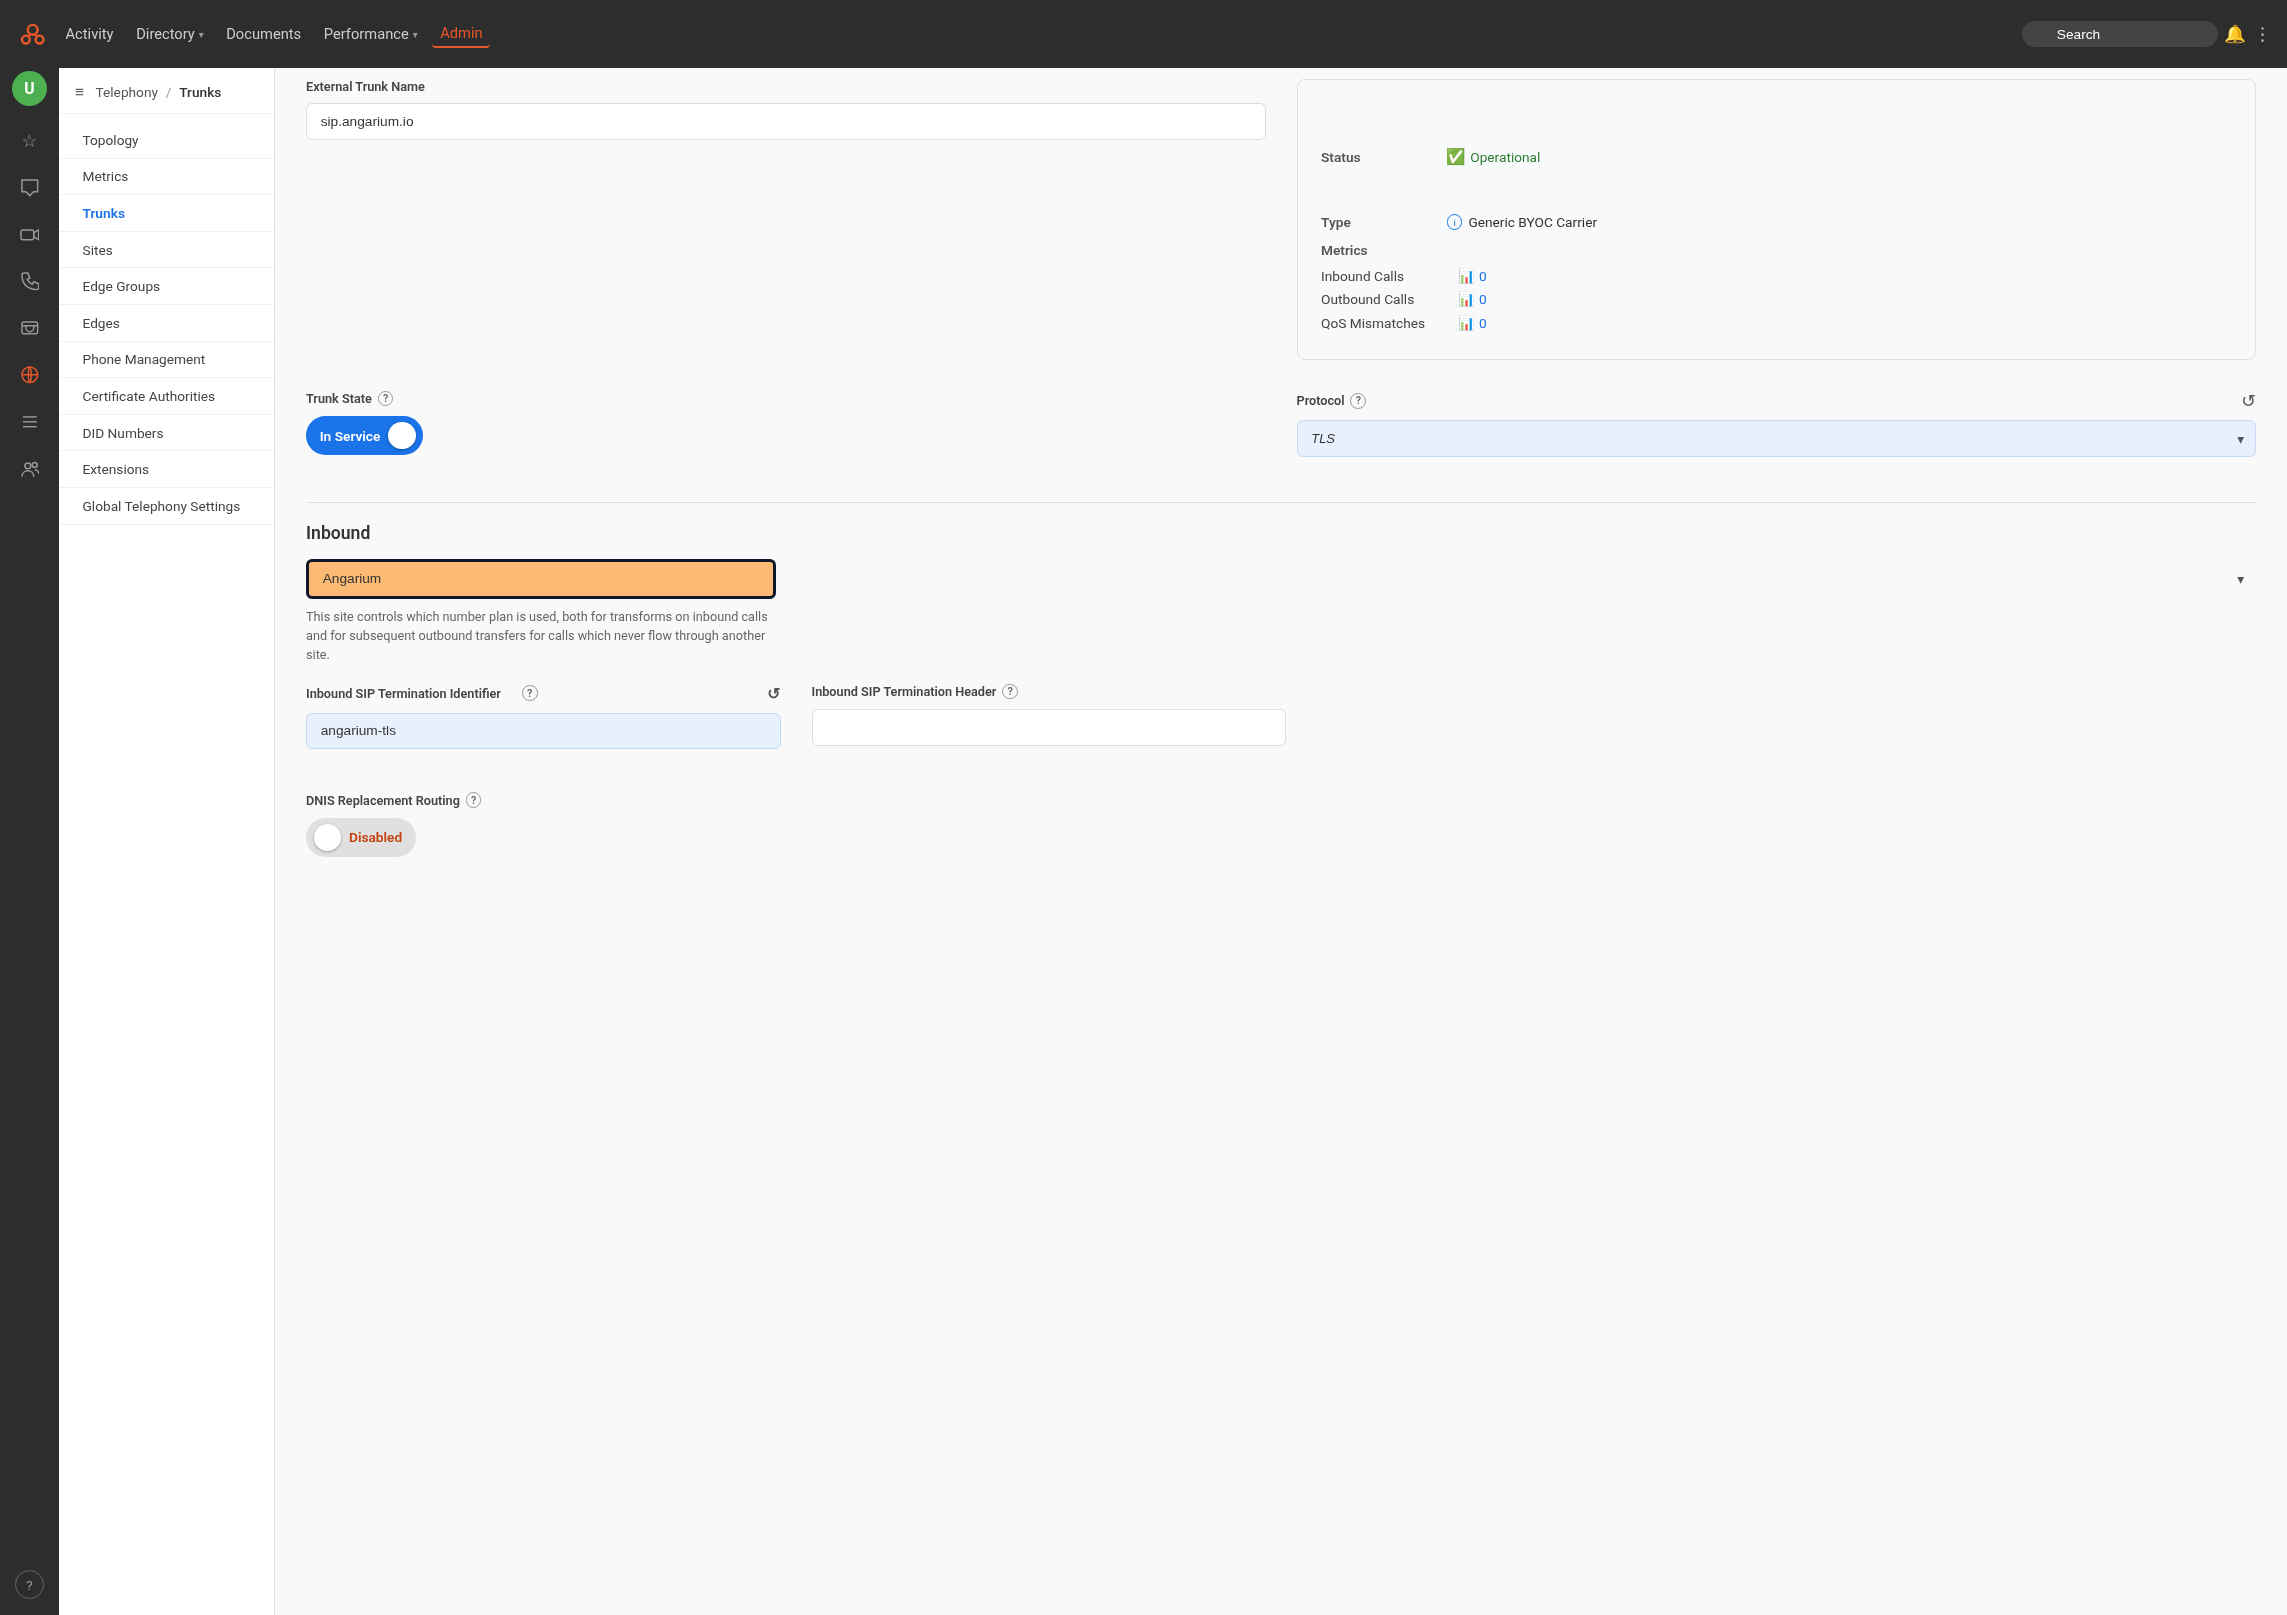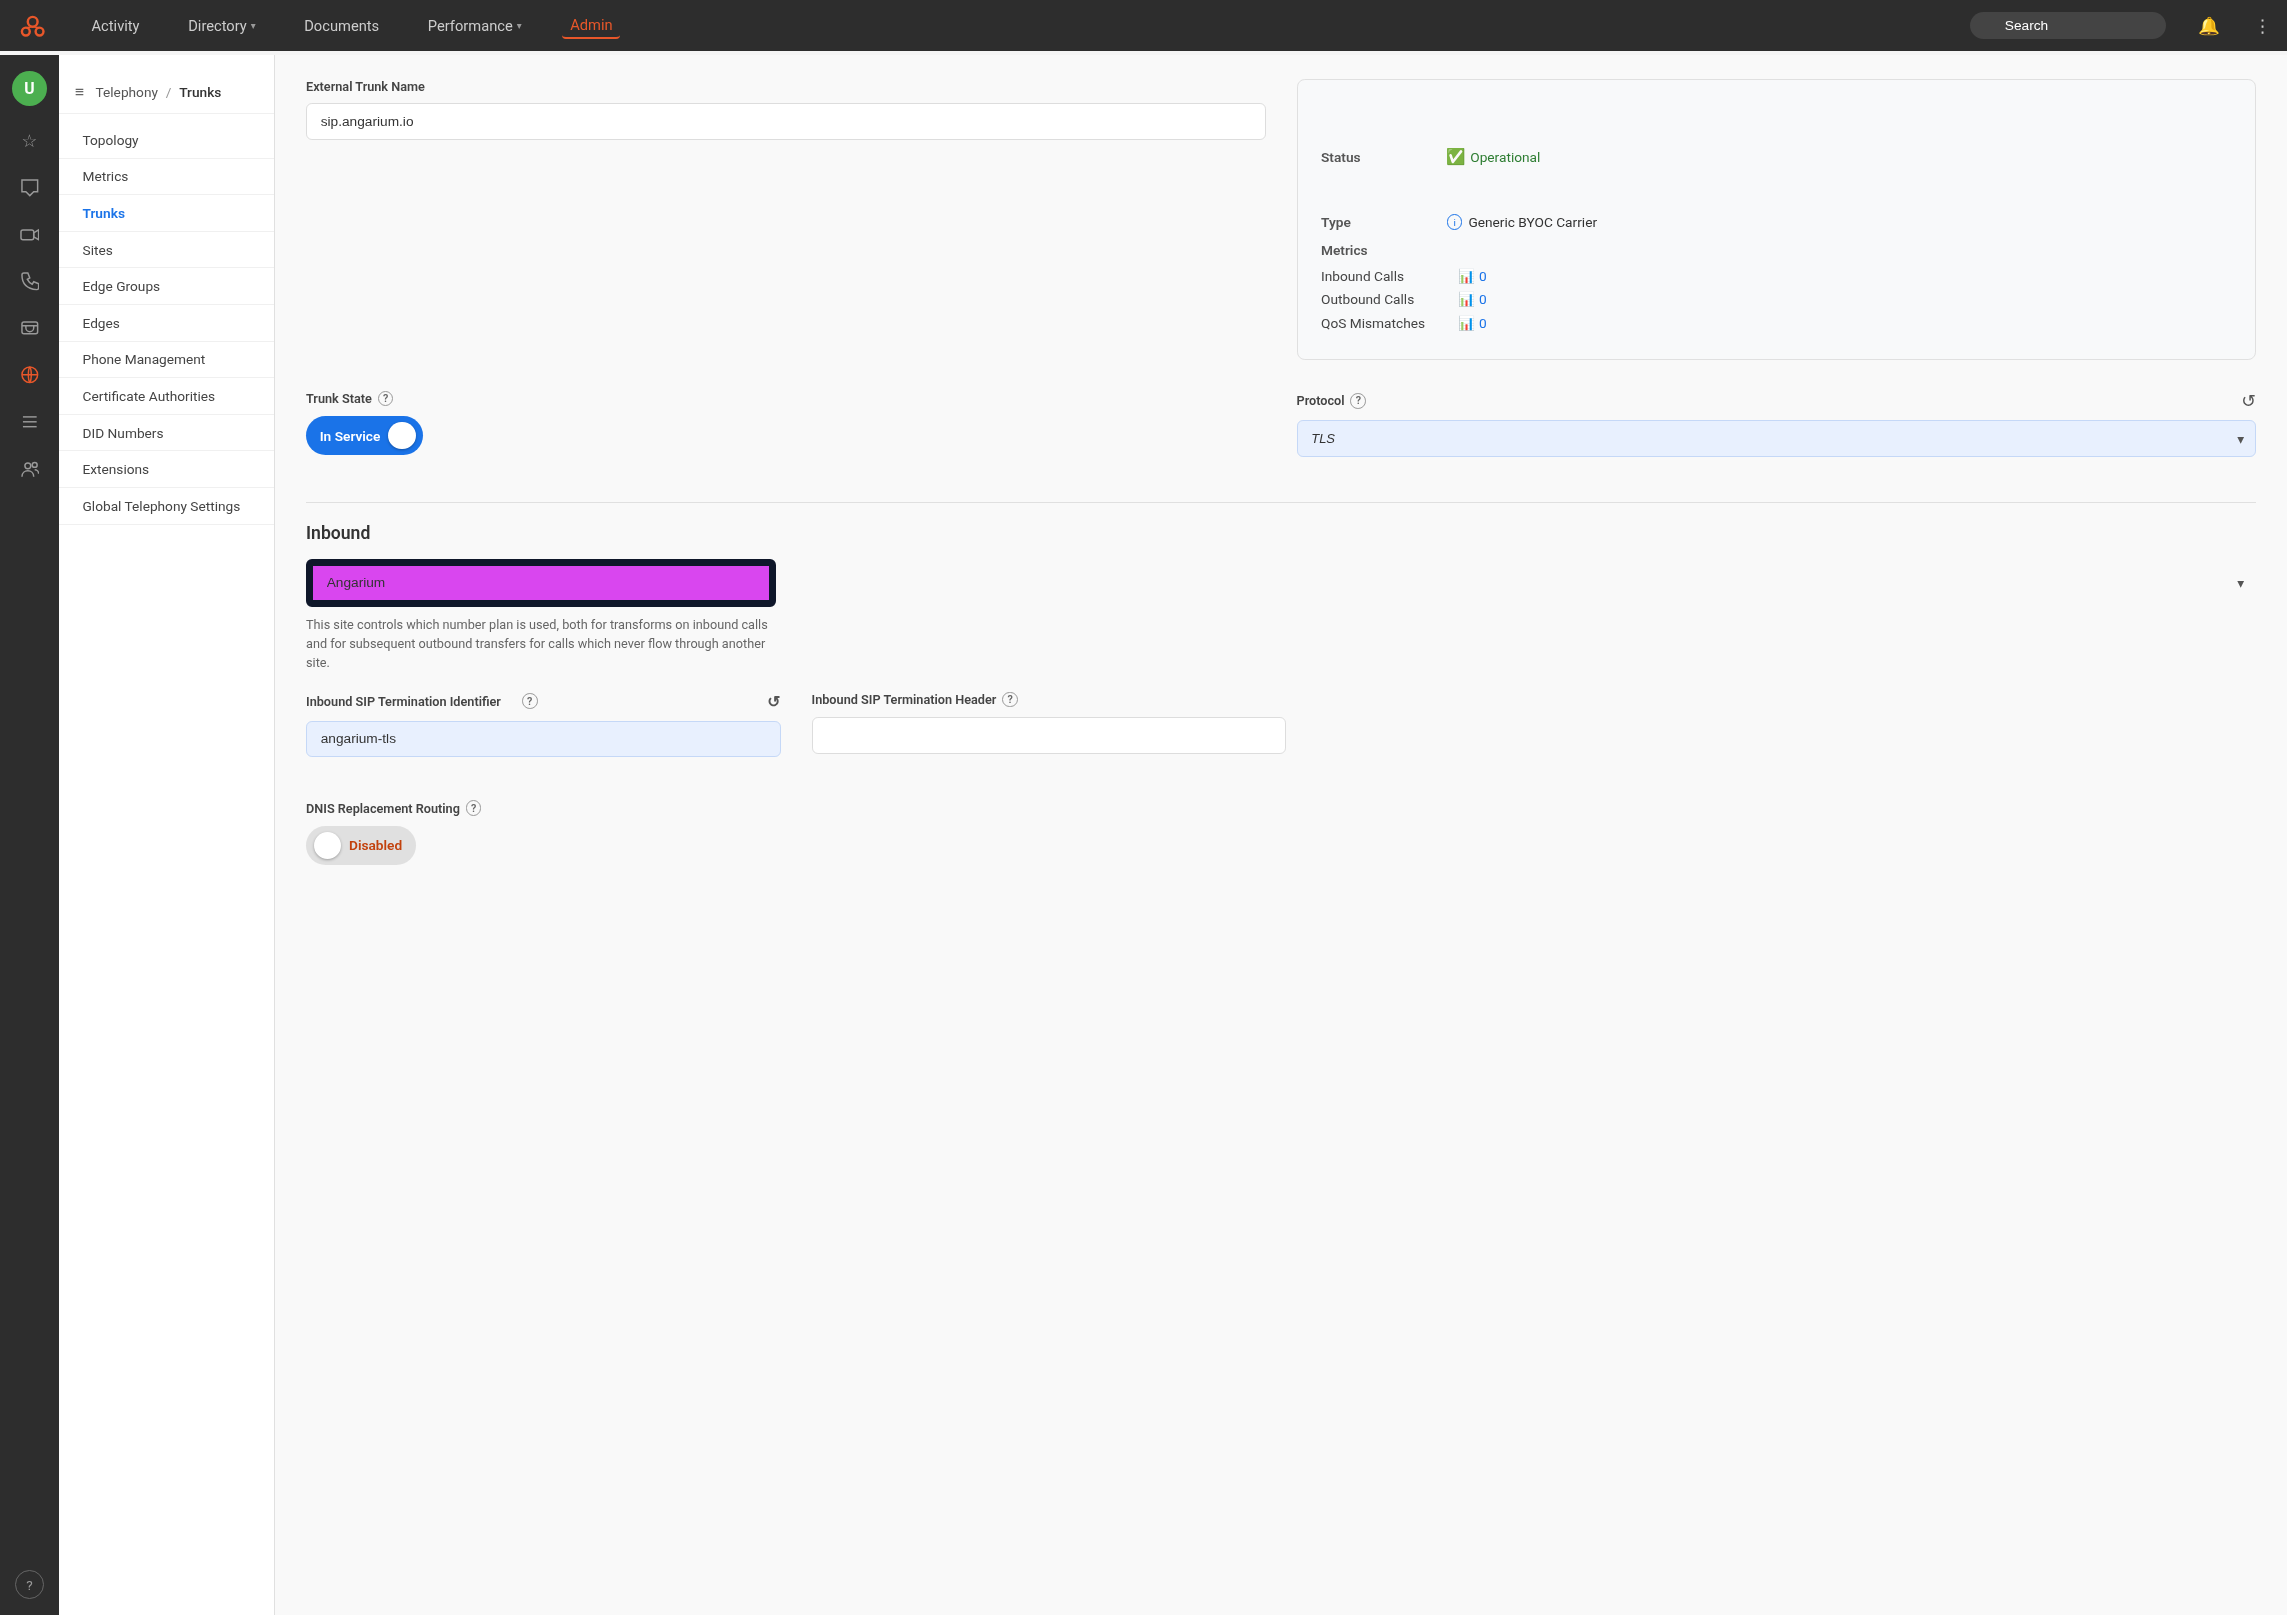--- a/index.html
+++ b/index.html
@@ -1,25 +1,25 @@
 <!DOCTYPE html>
 <html><head>
   <meta charset="utf-8">
   <style>
     * { box-sizing: border-box; margin: 0; padding: 0; }
     body { font-family: -apple-system, BlinkMacSystemFont, 'Segoe UI', Roboto, sans-serif; background: #f5f5f5; color: #333; font-size: 13.7px; }
 
     
     .top-nav {
       background: #2d2d2d;
-      height: 51px;
+      height: 68px;
       display: flex;
       align-items: center;
       padding: 0 15.7px;
-      gap: 33px;
+      gap: 7px;
       position: fixed;
       top: 0; left: 0; right: 0;
       z-index: 100;
     }
     .top-nav .logo {
       width: 35px; height: 35px;
       display: flex; align-items: center; justify-content: center;
       color: #e8572a; font-size: 21.6px;
     }
     .top-nav .nav-item {
@@ -511,21 +511,21 @@
       </div>
     </div>
 
     <hr class="divider">
 
     <div>
       <div class="section-heading">Inbound</div>
 
       <div class="field-group">
         <div class="select-wrapper">
-          <select style="width:470px; max-width:100%; border:7px solid #0f172a; border-radius:5.9px; padding:9.8px 13.7px; font-size:13.7px; color:#333; background:#d946ef; appearance:none; outline:none; cursor:pointer;">
+          <select style="width:470px; max-width:100%; border:3px solid #0f172a; border-radius:5.9px; padding:9.8px 13.7px; font-size:13.7px; color:#333; background:#fdba74; appearance:none; outline:none; cursor:pointer;">
             <option>Angarium</option>
           </select>
           <span class="chevron-down" style="right:11.8px; position:absolute; top:50%; transform:translateY(-50%); pointer-events:none; color:#555;">▾</span>
         </div>
         <div class="field-description" style="max-width:470px;">This site controls which number plan is used, both for transforms on inbound calls and for subsequent outbound transfers for calls which never flow through another site.</div>
       </div>
 
       <div class="two-col" style="max-width:980px; margin-top:15.7px;">
         <div class="field-group">
           <div class="field-label" style="display:flex; align-items:center; justify-content:space-between;">

